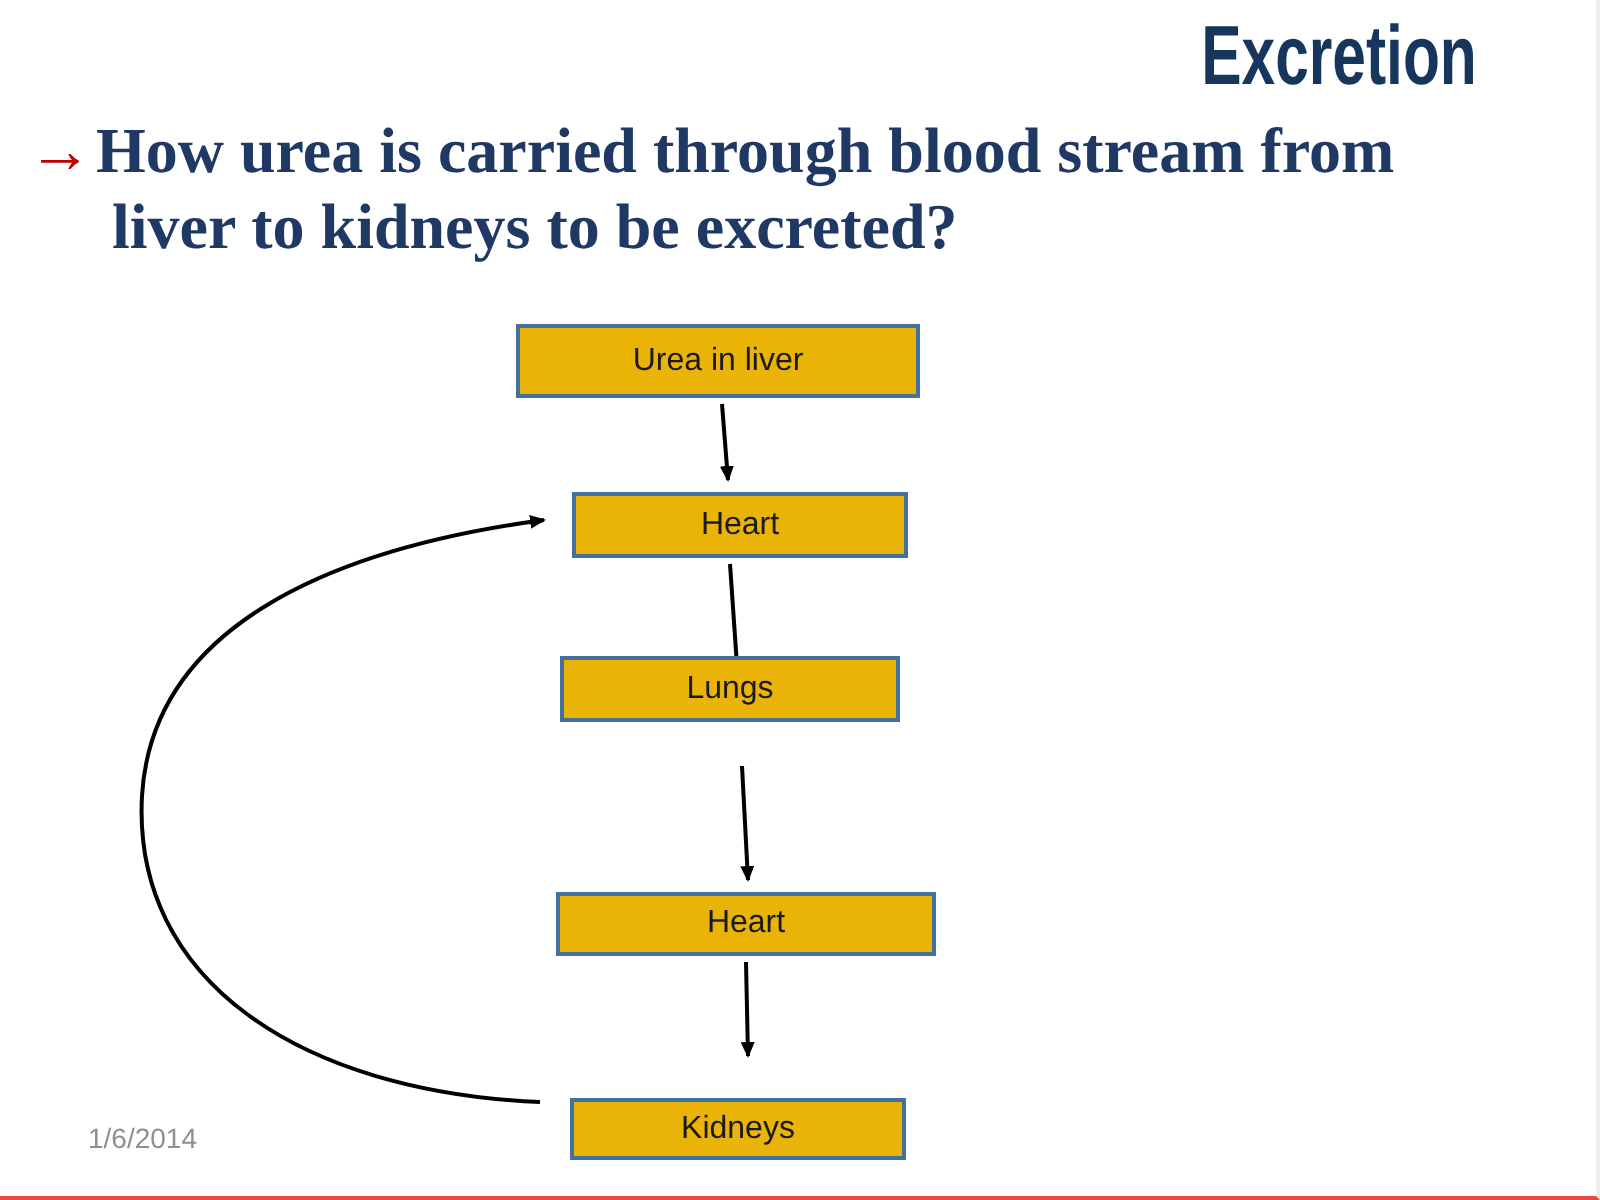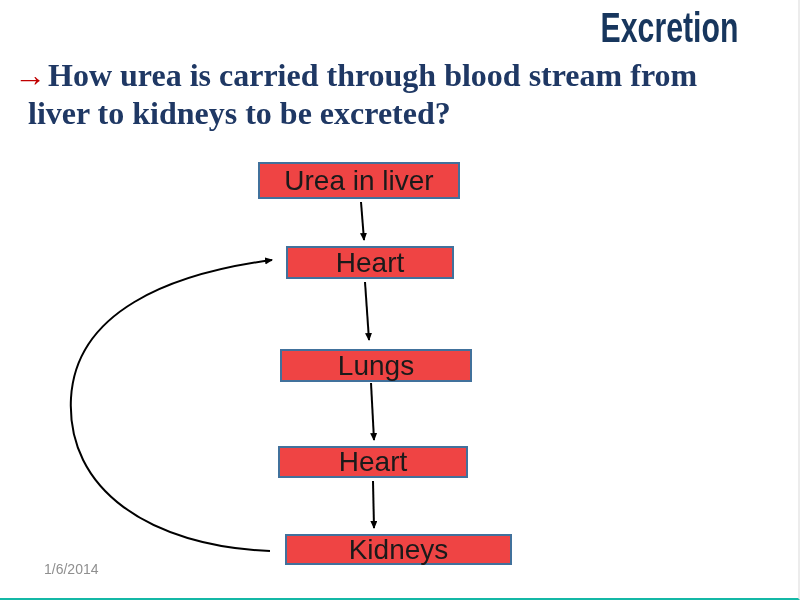--- a/index.html
+++ b/index.html
@@ -5,21 +5,21 @@
   * { margin: 0; padding: 0; box-sizing: border-box; }
   html, body { width: 800px; height: 600px; background: #ffffff; overflow: hidden; }
   body { font-family: "Liberation Sans", sans-serif; }
 
   .slide {
     position: relative;
     width: 800px;
     height: 600px;
     background: #ffffff;
     border-right: 2px solid #ececec;
-    border-bottom: 2px solid #14b8a6;
+    border-bottom: 2px solid #ef4444;
   }
 
   .slide-title {
     position: absolute;
     top: 4px;
     right: 60px;
     font-family: "Liberation Sans", sans-serif;
     font-weight: 700;
     font-size: 42px;
     color: var(--title, #17365d);
@@ -40,40 +40,40 @@
     line-height: 38px;
     color: var(--question, #1f3864);
   }
   .question .q-arrow {
     color: var(--question-arrow, #c00000);
     font-weight: 700;
     margin-right: 2px;
   }
   .question .q-line2 {
     display: block;
-    margin-left: 14px;
+    margin-left: 42px;
   }
 
   .flow-box {
     position: absolute;
-    background: #ef4444;
+    background: #eab308;
     border: 2px solid var(--box-border, #41719c);
     display: flex;
     align-items: center;
     justify-content: center;
     font-family: "Liberation Sans", sans-serif;
-    font-size: 28px;
+    font-size: 16px;
     color: #1a1a1a;
     text-align: right;
   }
   .box-urea    { left: 258px; top: 162px; width: 202px; height: 37px; }
   .box-heart1  { left: 286px; top: 246px; width: 168px; height: 33px; }
-  .box-lungs   { left: 280px; top: 349px; width: 192px; height: 33px; }
+  .box-lungs   { left: 280px; top: 328px; width: 170px; height: 33px; }
   .box-heart2  { left: 278px; top: 446px; width: 190px; height: 32px; }
-  .box-kidneys { left: 285px; top: 534px; width: 227px; height: 31px; }
+  .box-kidneys { left: 285px; top: 549px; width: 168px; height: 31px; }
 
   .arrows-layer {
     position: absolute;
     left: 0; top: 0;
     width: 800px; height: 600px;
     pointer-events: none;
   }
 
   .footer-date {
     position: absolute;

